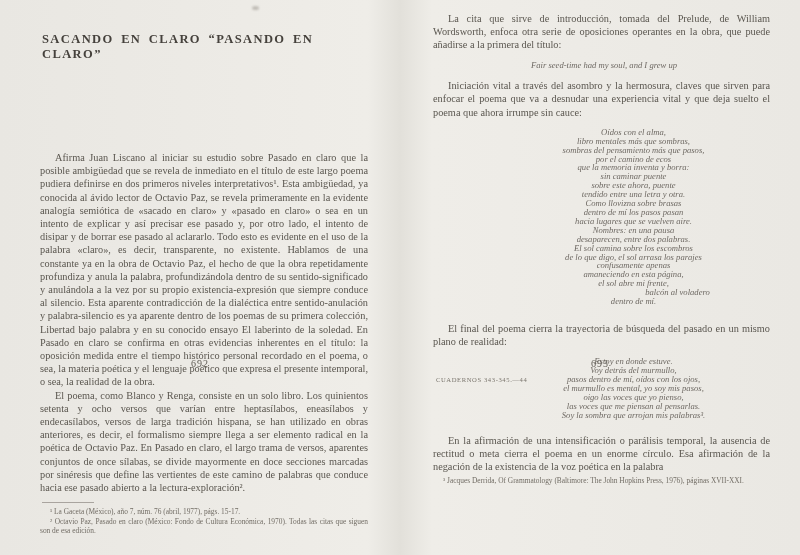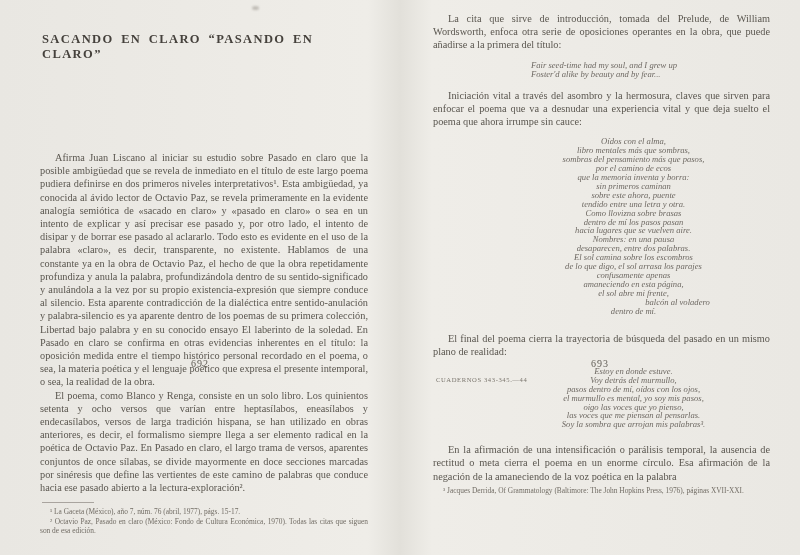--- a/index.html
+++ b/index.html
@@ -124,32 +124,31 @@
 
     <div class="page-num">692</div>
   </div>
 
   <div class="page page-right">
 
     <p class="body-par">La cita que sirve de introducción, tomada del Prelude, de William Wordsworth, enfoca otra serie de oposiciones operantes en la obra, que puede añadirse a la primera del título:</p>
 
     <div class="quote-block">
       <div class="poem-line">Fair seed-time had my soul, and I grew up</div>
-      <div class="poem-line">Foster'd alike by beauty and by fear...</div>
     </div>
 
     <p class="body-par">Iniciación vital a través del asombro y la hermosura, claves que sirven para enfocar el poema que va a desnudar una experiencia vital y que deja suelto el poema que ahora irrumpe sin cauce:</p>
 
     <div class="poem-block">
       <div class="poem-line">Oídos con el alma,</div>
       <div class="poem-line">libro mentales más que sombras,</div>
       <div class="poem-line">sombras del pensamiento más que pasos,</div>
       <div class="poem-line">por el camino de ecos</div>
       <div class="poem-line">que la memoria inventa y borra:</div>
-      <div class="poem-line">sin primeros caminan</div>
+      <div class="poem-line">sin caminar puente</div>
       <div class="poem-line">sobre este ahora, puente</div>
       <div class="poem-line">tendido entre una letra y otra.</div>
       <div class="poem-line">Como llovizna sobre brasas</div>
       <div class="poem-line">dentro de mí los pasos pasan</div>
       <div class="poem-line">hacia lugares que se vuelven aire.</div>
       <div class="poem-line">Nombres: en una pausa</div>
       <div class="poem-line">desaparecen, entre dos palabras.</div>
       <div class="poem-line">El sol camina sobre los escombros</div>
       <div class="poem-line">de lo que digo, el sol arrasa los parajes</div>
       <div class="poem-line">confusamente apenas</div>
@@ -164,21 +163,21 @@
     <div class="poem-block">
       <div class="poem-line">Estoy en donde estuve.</div>
       <div class="poem-line">Voy detrás del murmullo,</div>
       <div class="poem-line">pasos dentro de mí, oídos con los ojos,</div>
       <div class="poem-line">el murmullo es mental, yo soy mis pasos,</div>
       <div class="poem-line">oigo las voces que yo pienso,</div>
       <div class="poem-line">las voces que me piensan al pensarlas.</div>
       <div class="poem-line">Soy la sombra que arrojan mis palabras³.</div>
     </div>
 
-    <p class="body-par par-afirm">En la afirmación de una intensificación o parálisis temporal, la ausencia de rectitud o meta cierra el poema en un enorme círculo. Esa afirmación de la negación de la amaneciendo de la voz poética en la palabra</p>
+    <p class="body-par par-afirm">En la afirmación de una intensificación o parálisis temporal, la ausencia de rectitud o meta cierra el poema en un enorme círculo. Esa afirmación de la negación de la existencia de la voz poética en la palabra</p>
 
     <p class="footnote fn-block">³ Jacques Derrida, Of Grammatology (Baltimore: The John Hopkins Press, 1976), páginas XVII-XXI.</p>
 
     <div class="page-num">693</div>
 
     <div class="journal-footer">CUADERNOS 343-345.—44</div>
   </div>
 
 </div>
 

